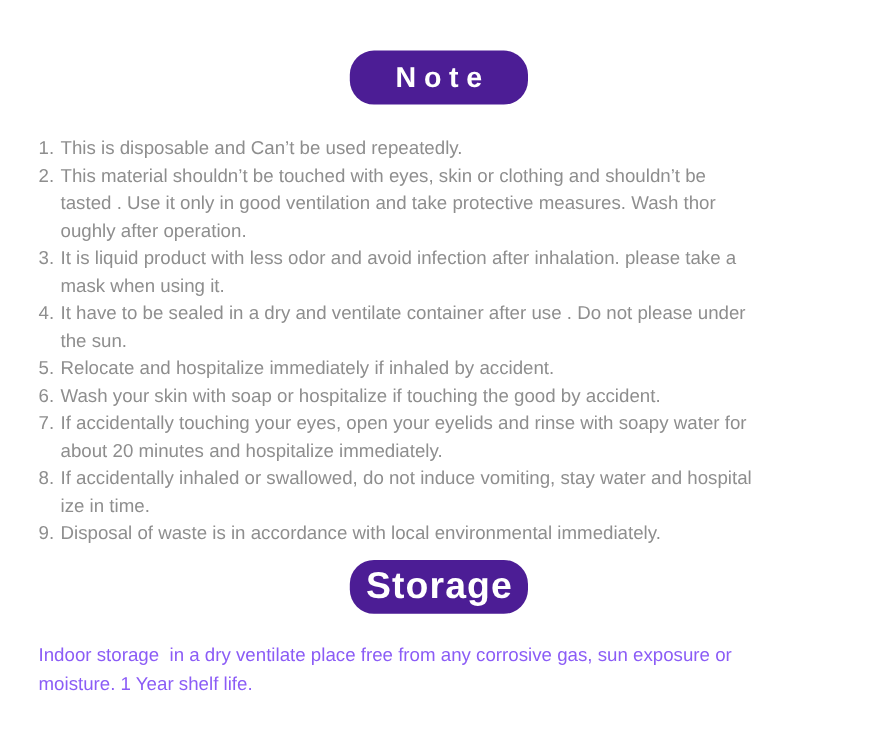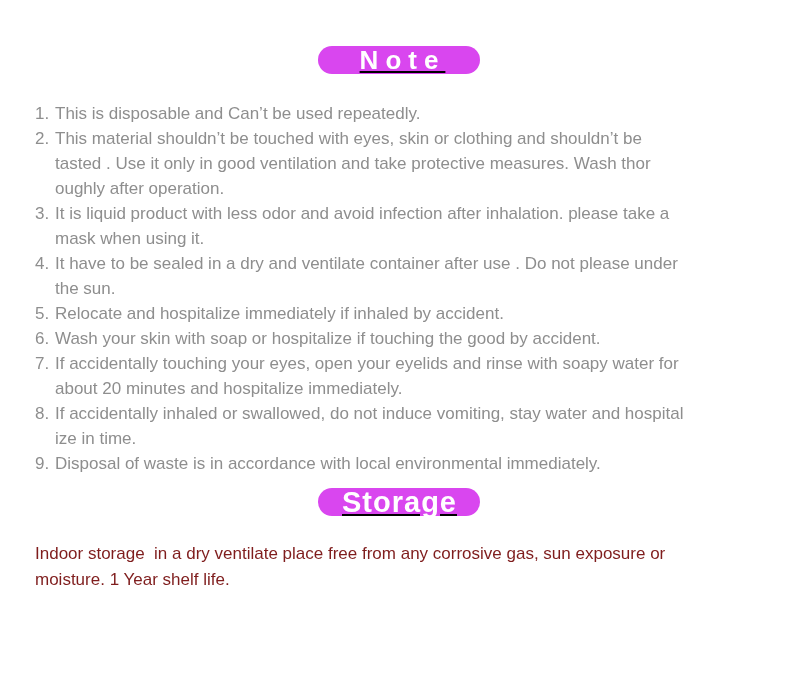--- a/index.html
+++ b/index.html
@@ -9,48 +9,47 @@
   }
   body {
     width: 790px;
     height: 680px;
     background: #ffffff;
     font-family: "Liberation Sans", sans-serif;
     overflow: hidden;
   }
   .badge {
     width: 162px;
-    height: 28px;
-    background: #d946ef;
+    height: 49px;
+    background: #4c1d95;
     border-radius: 22px;
     display: flex;
     align-items: center;
     justify-content: center;
     margin-left: auto;
     margin-right: auto;
     transform: translateX(4px);
-    text-decoration: underline;
   }
   .badge-label {
     color: #ffffff;
     font-weight: bold;
   }
   .badge-note {
     margin-top: 46px;
   }
   .badge-note .badge-label {
     font-size: 26px;
     letter-spacing: 7px;
     margin-right: -7px; 
   }
   .badge-storage {
     margin-top: 12px;
   }
   .badge-storage .badge-label {
-    font-size: 29px;
+    font-size: 34px;
     letter-spacing: 1px;
     margin-right: -1px;
   }
   .note-list {
     list-style: none;
     margin: 27px 10px 0 35px;
     padding: 0;
     color: #8e8e8e;
     font-size: 17px;
     line-height: 25px;
@@ -63,21 +62,21 @@
     width: 20px;
     flex-shrink: 0;
   }
   .note-item-text {
     flex: 1;
     min-width: 0;
     white-space: pre-wrap;
   }
   .storage-text {
     margin: 25px 10px 0 35px;
-    color: #7f1d1d;
+    color: #8b5cf6;
     font-size: 17px;
     line-height: 26px;
     white-space: pre-wrap;
   }
 </style>
 </head>
 <body>
 
 <div class="badge badge-note">
   <span class="badge-label">Note</span>

